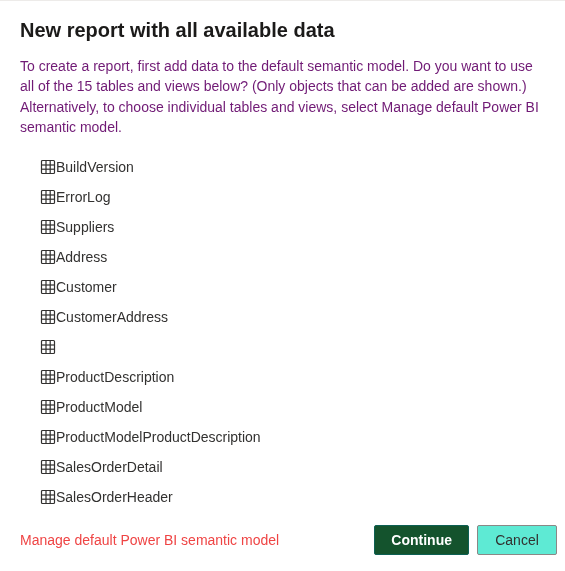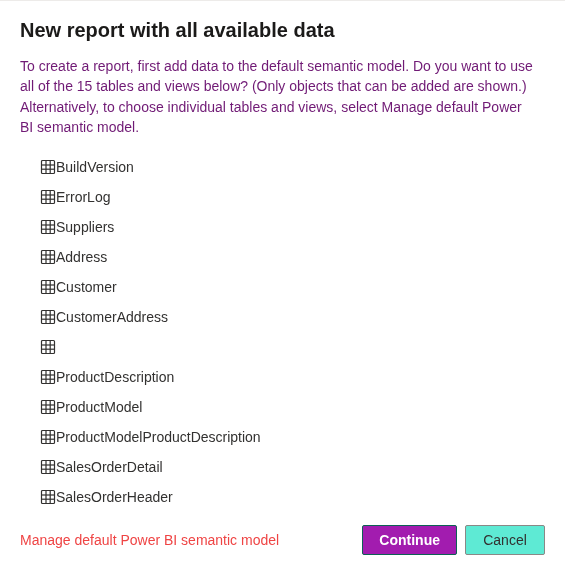--- a/index.html
+++ b/index.html
@@ -14,21 +14,21 @@
       background: #ffffff;
       width: 565px;
       height: 571px;
       overflow: hidden;
       border-top: 1px solid #edebe9;
     }
     .dialog {
       display: flex;
       flex-direction: column;
       height: 100%;
-      padding: 18px 20px 16px 20px;
+      padding: 18px 8px 16px 20px;
     }
     .header {
       margin-bottom: 14px;
     }
     .title {
       font-size: 20px;
       font-weight: 600;
       color: #1b1a19;
     }
     .content-scroll {
@@ -90,21 +90,21 @@
       font-family: inherit;
       font-size: 14px;
       padding: 6px 16px;
       border-radius: 2px;
       cursor: pointer;
       border: 1px solid transparent;
       min-width: 80px;
       font-weight: 600;
     }
     .btn-primary {
-      background: #a21caf;
+      background: #14532d;
       color: #ffffff;
       border-color: #0d6054;
     }
     .btn-secondary {
       background: #5eead4;
       color: #323130;
       border-color: #8a8886;
       font-weight: 400;
     }
     

